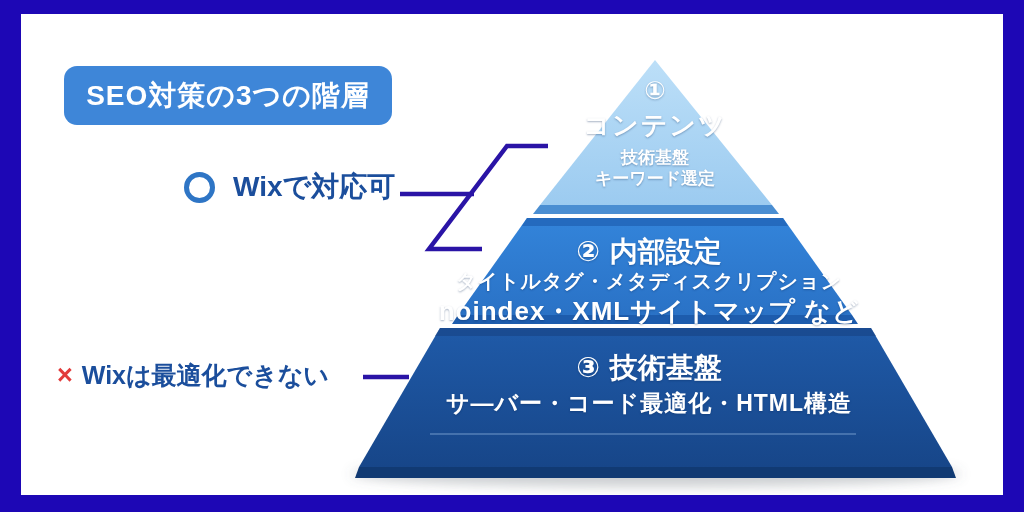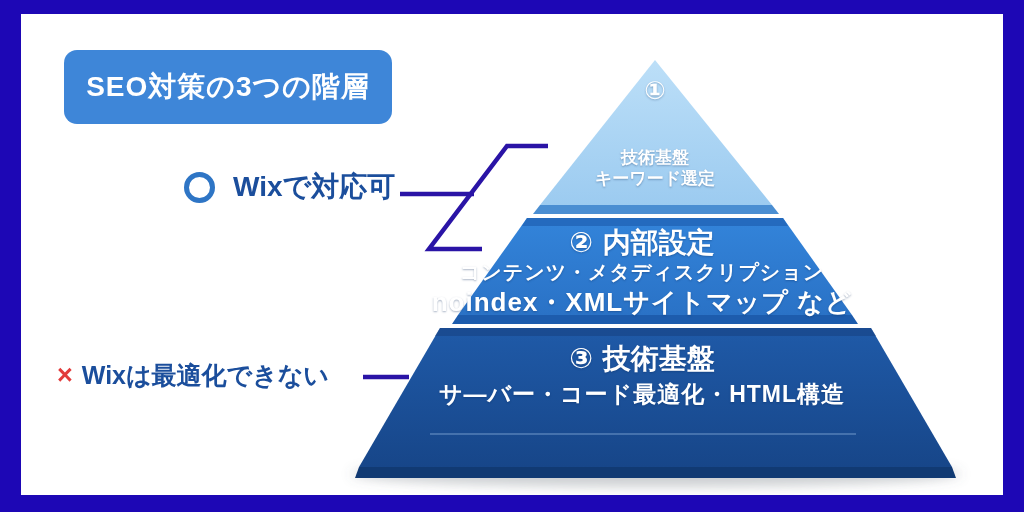--- a/index.html
+++ b/index.html
@@ -9,21 +9,21 @@
     font-family:"Liberation Sans","DejaVu Sans",sans-serif;
   }
   .card{
     position:absolute;left:21px;top:14px;width:982px;height:481px;
     background:#ffffff;
   }
   .stage{position:absolute;left:0;top:0;width:1024px;height:512px;}
   svg.shapes{position:absolute;left:0;top:0;pointer-events:none;}
 
   .title-badge{
-    position:absolute;left:64px;top:50px;width:328px;height:74px;
+    position:absolute;left:64px;top:66px;width:328px;height:59px;
     background:#3e86d8;border-radius:13px;
     color:#ffffff;font-size:28px;font-weight:bold;
     display:flex;align-items:center;justify-content:center;
     letter-spacing:1px;
   }
 
   .label-row{position:absolute;display:flex;align-items:center;}
   .ok-row{left:184px;top:170px;height:34px;}
   .ring{
     width:21px;height:21px;border:5px solid #2e75c5;border-radius:50%;
@@ -32,21 +32,21 @@
   .ok-text{color:#1b4e9c;font-size:28px;font-weight:bold;}
   .ng-row{left:57px;top:358px;height:34px;}
   .cross{color:#e23c3c;font-size:27px;font-weight:bold;margin-right:9px;}
   .ng-text{color:#1b4e9c;font-size:25px;font-weight:bold;}
 
   .tier-text{
     position:absolute;text-align:center;color:#ffffff;font-weight:bold;
     text-shadow:0 1px 2px rgba(10,40,90,.35);
   }
   .t1{left:505px;width:300px;}
-  .t23{left:342px;width:600px;}
+  .t23{left:349px;width:600px;margin-top:9px;}
   .t1-num{top:76px;font-size:25px;}
   .t1-title{top:108px;font-size:26px;letter-spacing:2px;}
   .t1-line1{top:146px;font-size:17px;}
   .t1-line2{top:167px;font-size:17px;text-align:center;}
   .t2-head{top:224px;font-size:28px;}
   .t2-line1{top:259px;font-size:20px;letter-spacing:1px;}
   .t2-line2{top:285px;font-size:26px;letter-spacing:1px;}
   .t3-head{top:340px;font-size:28px;}
   .t3-line{top:379px;font-size:23px;letter-spacing:1px;}
   .head-num{margin-right:10px;}
@@ -105,27 +105,28 @@
     <span class="ring"></span>
     <span class="ok-text">Wixで対応可</span>
   </div>
 
   <div class="label-row ng-row">
     <span class="cross">×</span>
     <span class="ng-text">Wixは最適化できない</span>
   </div>
 
   <div class="tier-text t1 t1-num">①</div>
+  <div class="tier-text t1 t1-title">コンテンツ</div>
   <div class="tier-text t1 t1-line1">技術基盤</div>
   <div class="tier-text t1 t1-line2">キーワード選定</div>
 
   <div class="tier-text t23 t2-head">
     <span class="head-num">②</span><span>内部設定</span>
   </div>
-  <div class="tier-text t23 t2-line1">コンテンツ・メタディスクリプション</div>
+  <div class="tier-text t23 t2-line1">タイトルタグ・メタディスクリプション</div>
   <div class="tier-text t23 t2-line2">noindex・XMLサイトマップ など</div>
 
   <div class="tier-text t23 t3-head">
     <span class="head-num">③</span><span>技術基盤</span>
   </div>
   <div class="tier-text t23 t3-line">サ―バー・コード最適化・HTML構造</div>
 
 </div>
 
 </body></html>

